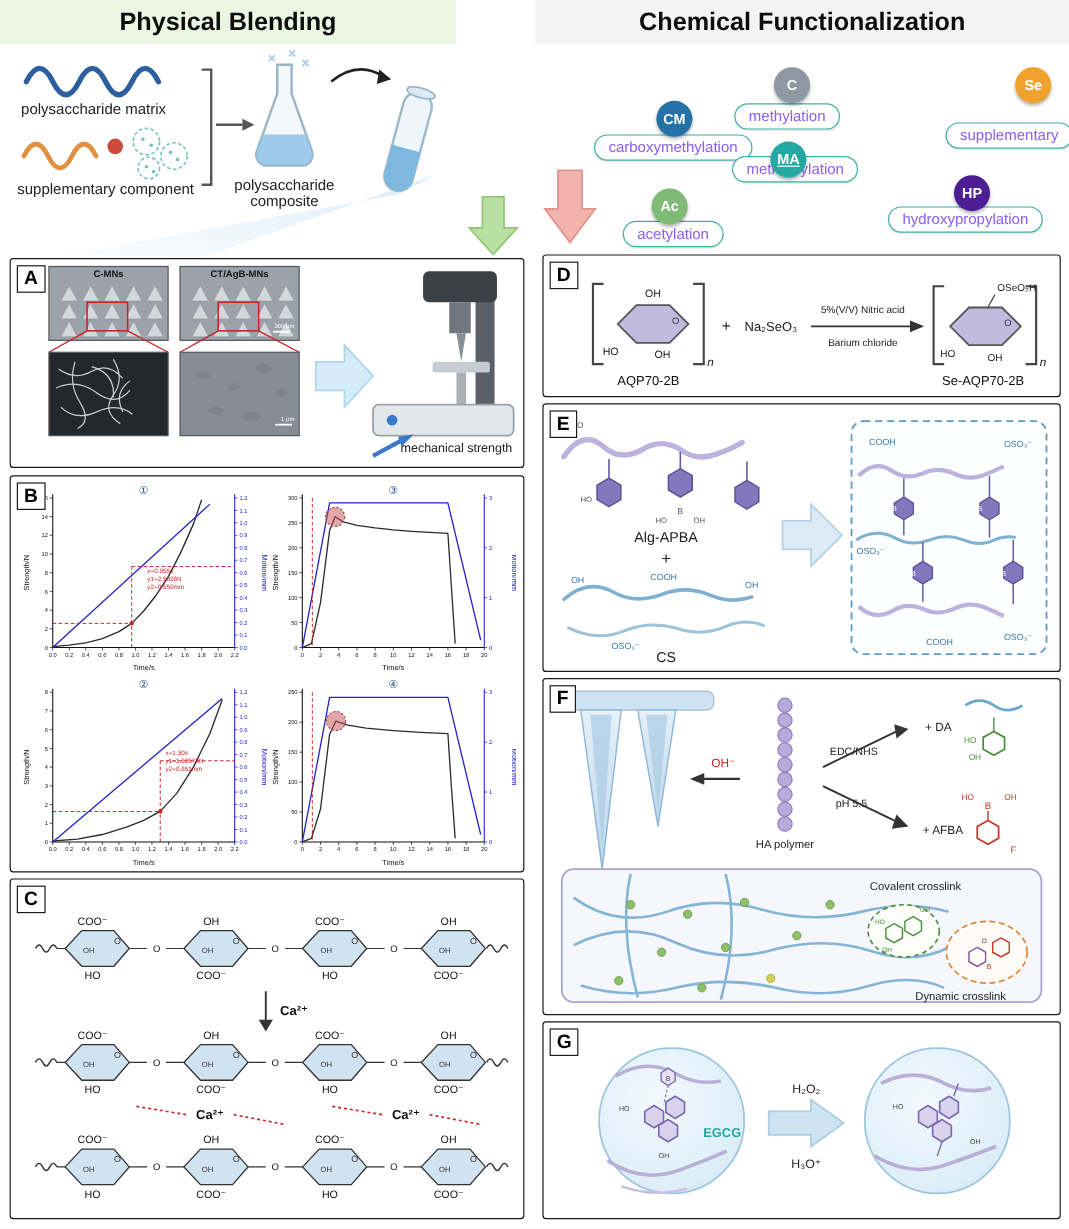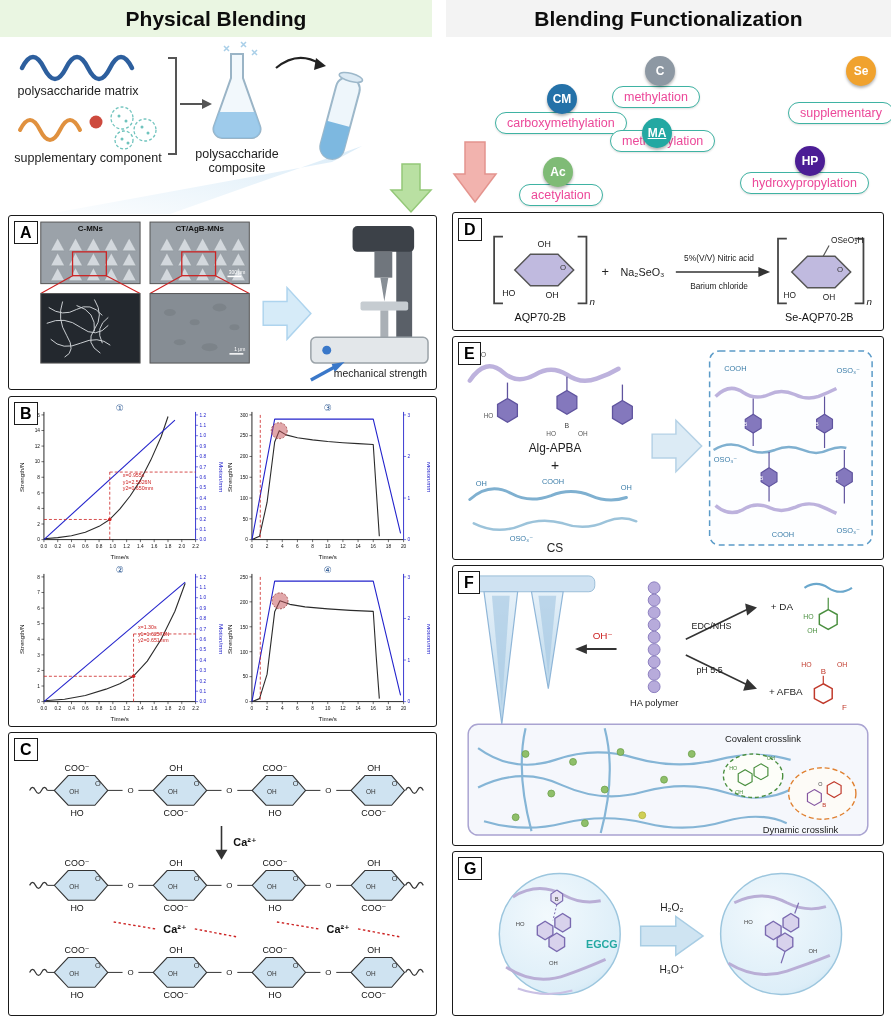--- a/index.html
+++ b/index.html
@@ -1,61 +1,61 @@
 <!DOCTYPE html>
 <html><head>
 <meta charset="utf-8">
 <style>
   *{margin:0;padding:0;box-sizing:border-box}
   body{font-family:"Liberation Sans","DejaVu Sans",sans-serif;background:#e9e9e9}
   #fig{position:relative;width:891px;height:1024px;background:#ffffff;margin:0 auto;overflow:hidden}
   text{font-family:"Liberation Sans","DejaVu Sans",sans-serif}
   .hdr{position:absolute;top:0;height:37px;display:flex;align-items:center;justify-content:center;
        font-size:21px;font-weight:bold;color:#0d0d0d}
-  #hdr-left{left:0;width:432px;background:#eaf6e2}
+  #hdr-left{left:0;width:380px;background:#eaf6e2}
   #hdr-right{left:446px;width:445px;background:#f3f3f3}
   .panel{position:absolute;border:1.7px solid #1a1a1a;border-radius:3px;background:#fff}
   .plabel{position:absolute;left:5px;top:5px;z-index:5;border:1.6px solid #1a1a1a;background:#fff;
           font-weight:bold;font-size:16px;line-height:21px;padding:0 5px}
   .absvg{position:absolute}
   #panel-a{left:8px;top:215px;width:429px;height:175px}
   #panel-b{left:8px;top:396px;width:429px;height:331px}
   #panel-c{left:8px;top:732px;width:429px;height:284px}
   #panel-d{left:452px;top:212px;width:432px;height:119px}
   #panel-e{left:452px;top:336px;width:432px;height:224px}
   #panel-f{left:452px;top:565px;width:432px;height:281px}
   #panel-g{left:452px;top:851px;width:432px;height:165px}
   .panel>svg.fill{position:absolute;left:2px;top:2px;width:calc(100% - 6px);height:calc(100% - 6px)}
   .bgrid{position:absolute;left:8px;top:5px;width:413px;height:321px;display:grid;
          grid-template-columns:1fr 1fr;grid-template-rows:1fr 1fr;gap:2px}
   .bchart{width:100%;height:100%}
   .bubble-circ{position:absolute;width:30px;height:30px;border-radius:50%;display:flex;align-items:center;
                justify-content:center;color:#fff;font-weight:bold;font-size:12px;z-index:3;
                box-shadow:0 2px 3px rgba(0,0,0,.3)}
   .bubble-pill{position:absolute;border:1.6px solid #3fb3a3;border-radius:15px;background:#fff;font-size:12.5px;
-               color:#ec4899;padding:3px 11px;white-space:nowrap;box-shadow:0 1px 2px rgba(0,0,0,.12)}
+               color:#8b5cf6;padding:3px 11px;white-space:nowrap;box-shadow:0 1px 2px rgba(0,0,0,.12)}
   #bub-cm-c{left:507px;top:84px}  #bub-cm-p{left:495px;top:112px}
   #bub-c-c{left:645px;top:56px}   #bub-c-p{left:612px;top:86px}
   #bub-se-c{left:846px;top:56px}  #bub-se-p{left:788px;top:102px}
   #bub-ac-c{left:543px;top:157px} #bub-ac-p{left:519px;top:184px}
   #bub-ma-c{left:642px;top:118px} #bub-ma-p{left:610px;top:130px}
   #bub-hp-c{left:795px;top:146px} #bub-hp-p{left:740px;top:172px}
   #topleft-svg{left:0;top:38px;width:446px;height:176px}
   #pink-arrow{left:452px;top:140px;width:46px;height:64px}
 </style>
 </head>
 <body>
 
 <div id="fig">
 
   <div class="hdr" id="hdr-left">
     <span>Physical Blending</span>
   </div>
   <div class="hdr" id="hdr-right">
-    <span>Blending Functionalization</span>
+    <span>Chemical Functionalization</span>
   </div>
 
   <svg id="topleft-svg" class="absvg" viewBox="0 0 446 176">
     <defs>
       <linearGradient id="beamg" x1="1" y1="0" x2="0" y2="1">
         <stop offset="0" stop-color="#bcdcf2" stop-opacity="0.55"></stop>
         <stop offset="1" stop-color="#bcdcf2" stop-opacity="0.05"></stop>
       </linearGradient>
     </defs>
     <polygon points="332,124 362,108 170,176 48,176" fill="url(#beamg)"></polygon>

